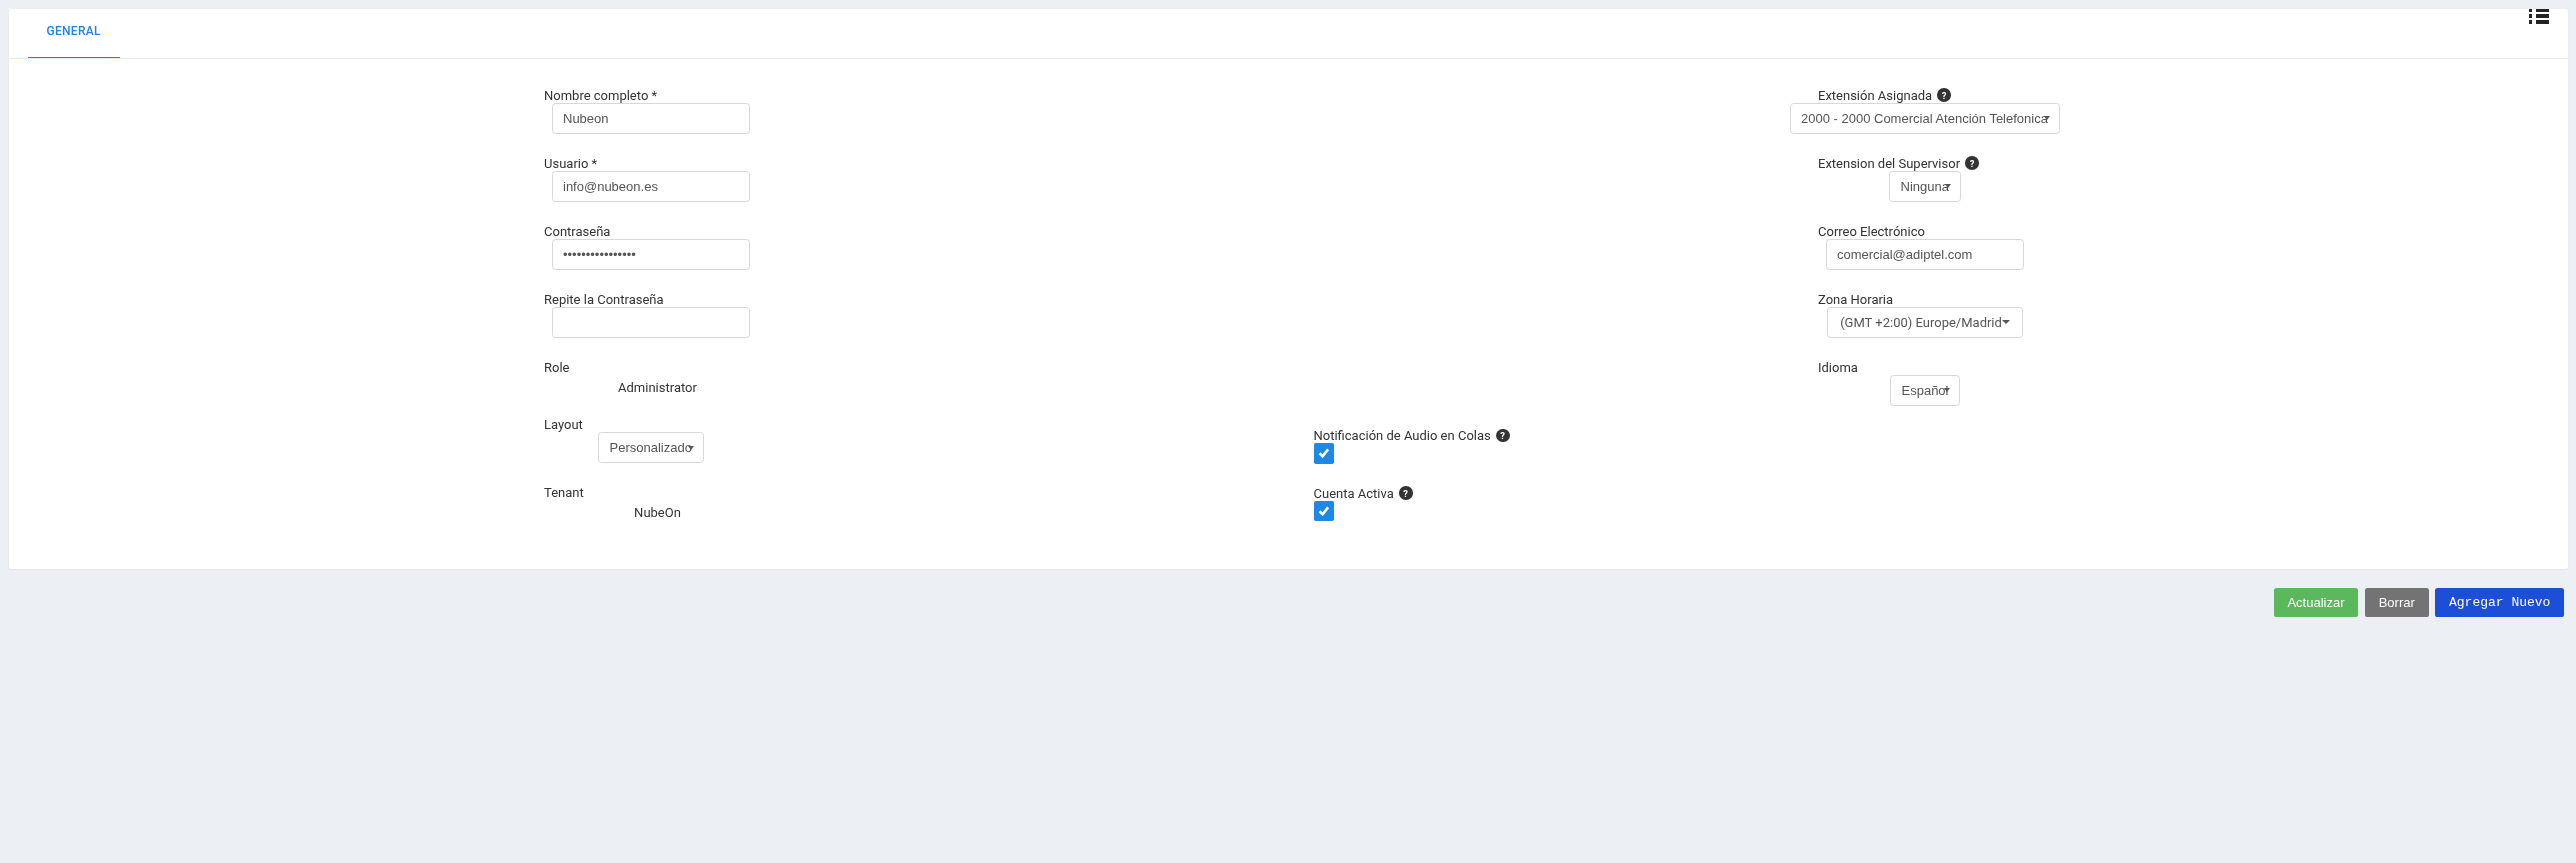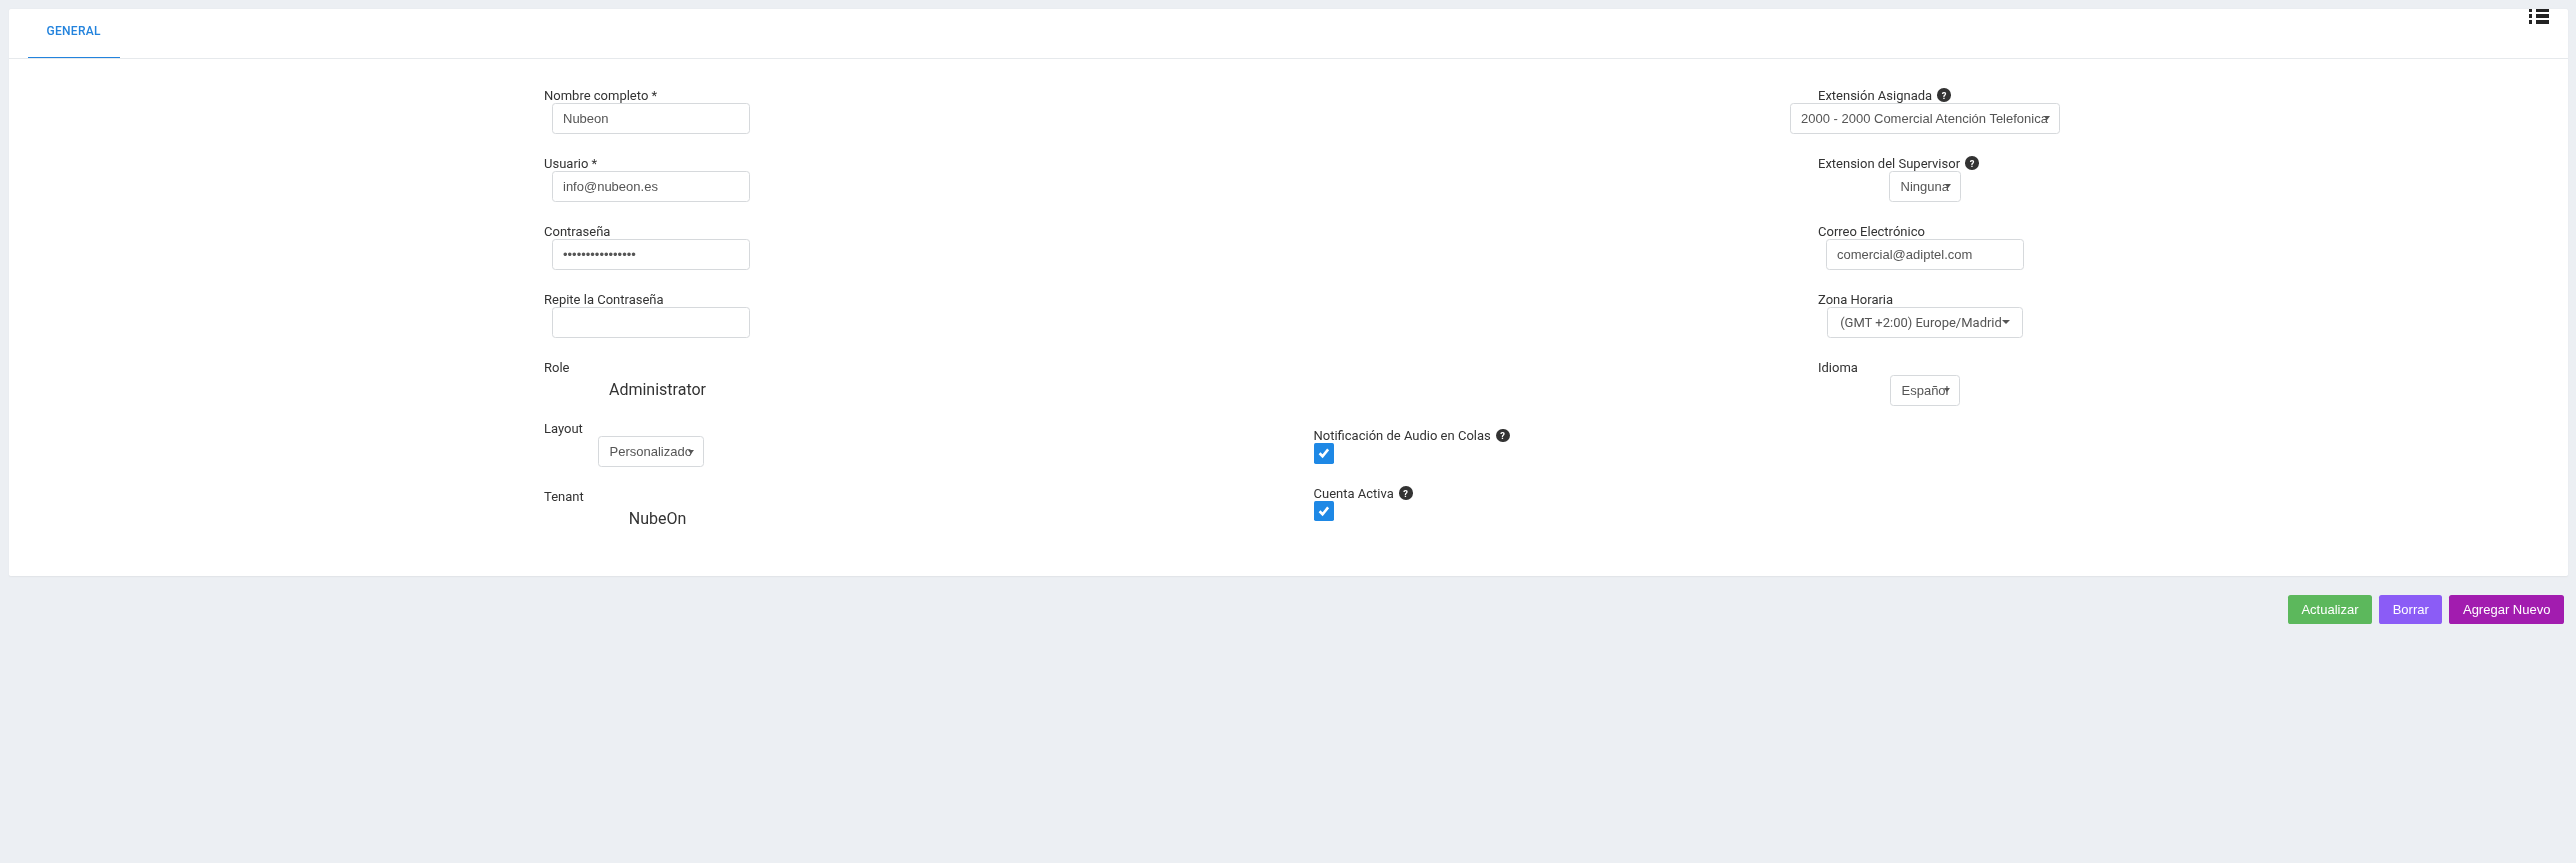--- a/index.html
+++ b/index.html
@@ -120,21 +120,21 @@
     padding: 0 12px;
     cursor: pointer;
   }
   .mdselect .arrow {
     border-left: 4.3px solid transparent;
     border-right: 4.3px solid transparent;
     border-top: 4.3px solid #555;
   }
   .static-text {
     color: #333;
-    font-size: 16px;
+    font-size: 13px;
     padding-top: 5.1px;
     margin-left: 13px;
   }
   .help-icon {
     display:inline-flex;
     width:13.7px; height:13.7px;
     border-radius:50%;
     background:#333;
     color:#fff;
     font-size:9.4px;
@@ -164,22 +164,22 @@
   }
   .btn {
     border: none;
     border-radius: 2.6px;
     color:#fff;
     font-size: 13px;
     padding: 6.8px 13.7px;
     cursor:pointer;
   }
   .btn-green { background:#5cb85c; }
-  .btn-red { background:#8b5cf6; }
-  .btn-blue { background:#a21caf; }
+  .btn-red { background:#737373; }
+  .btn-blue { background:#1d4ed8;font-family:Liberation Mono, monospace; }
 </style>
 </head>
 <body>
 
 <div class="card">
   <div class="tabs-row">
     <div class="tabs">
       <div class="tab active">GENERAL</div>
     </div>
     <div class="list-icon">

